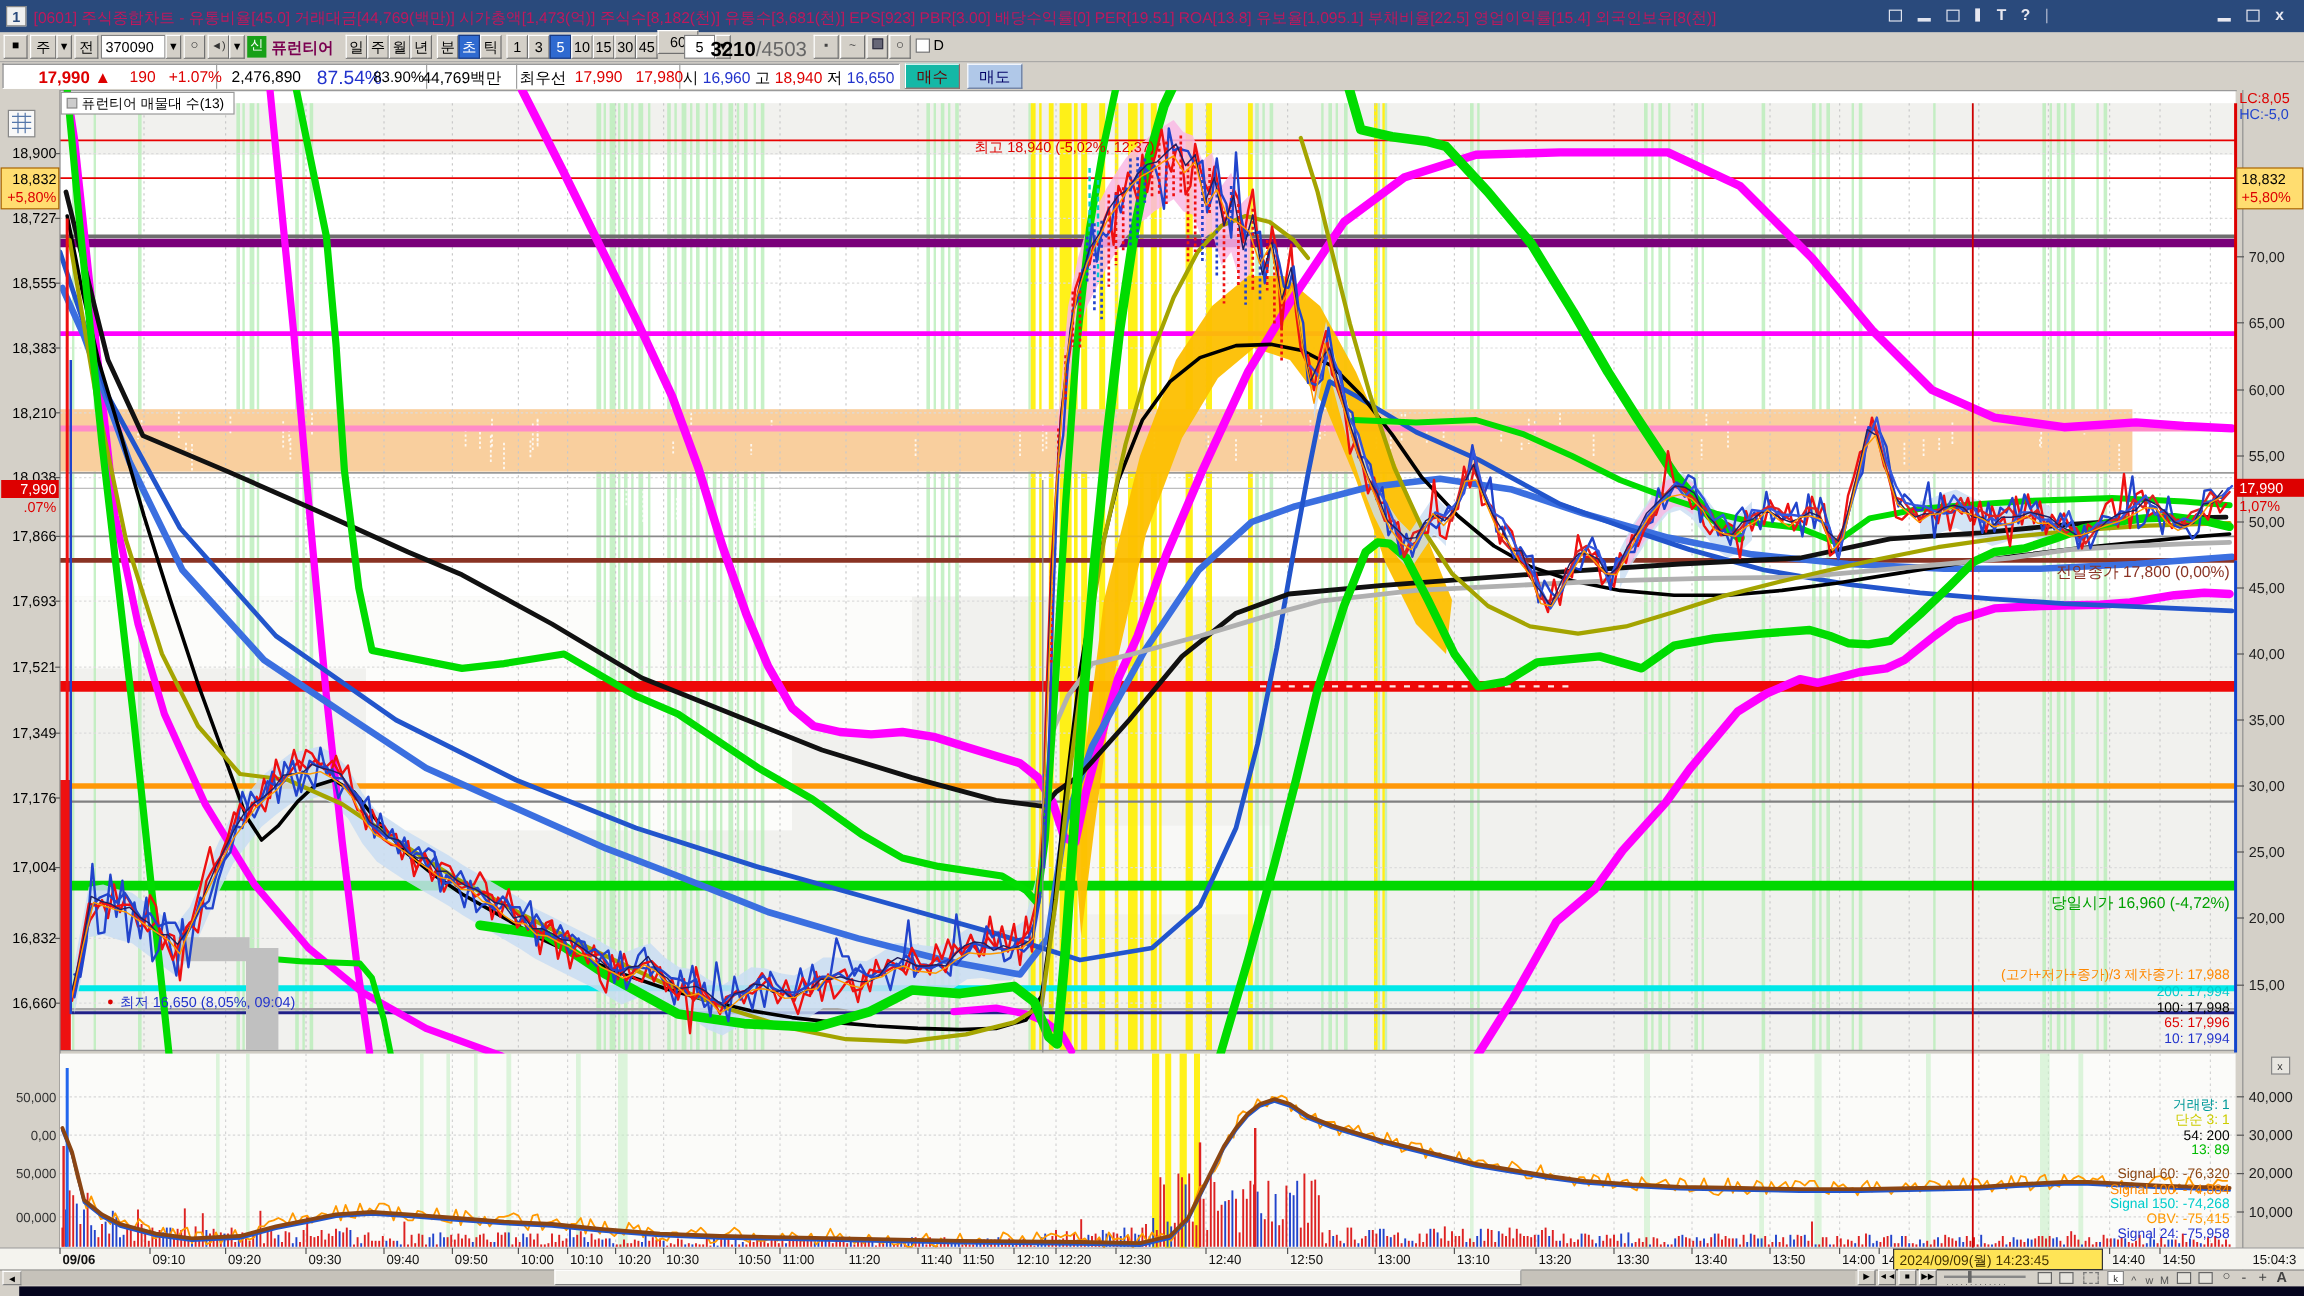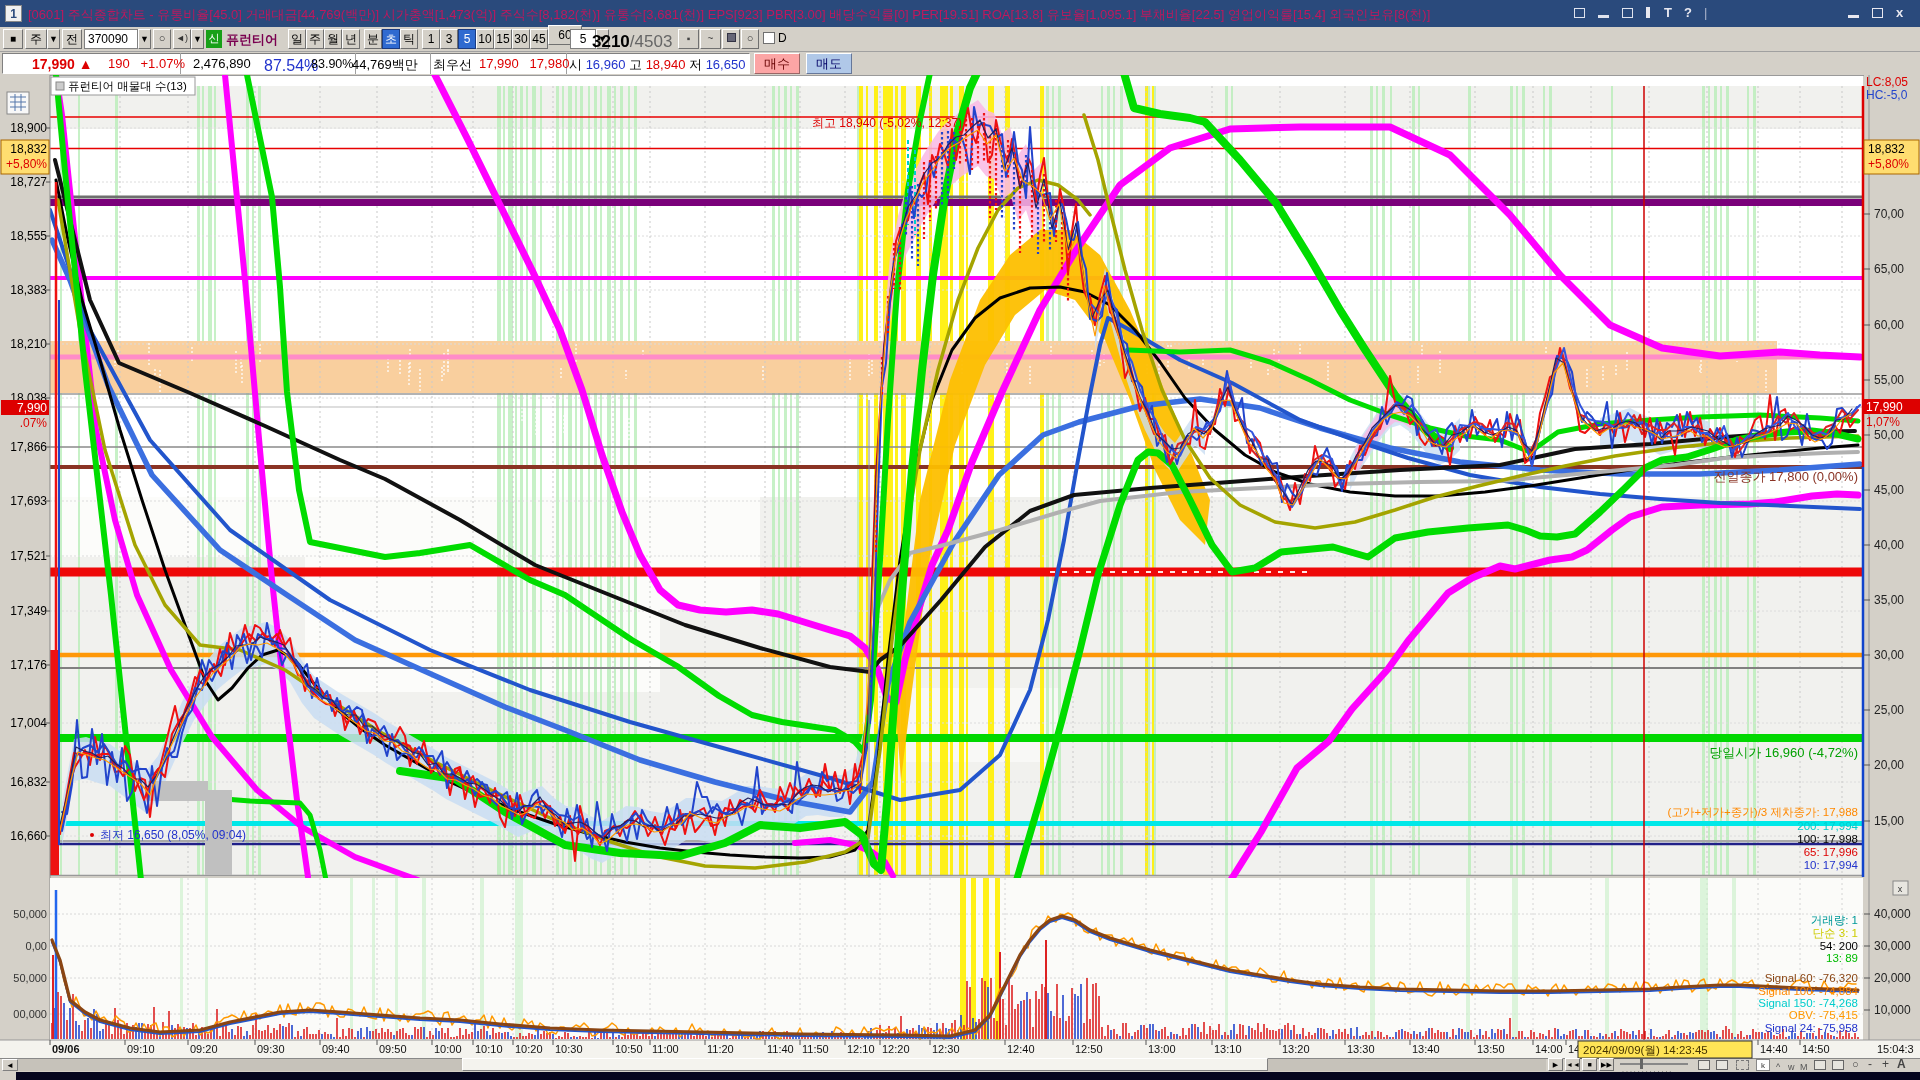--- a/index.html
+++ b/index.html
@@ -1267,21 +1267,21 @@
 <div class="abs" style="left:566px;top:53px;width:1px;height:21px;background:#a0a0a0"></div>
 <div class="abs" style="left:32px;top:56px;font-size:14px;color:#dd0000;font-weight:bold">17,990 ▲</div>
 <div class="abs" style="left:108px;top:56px;font-size:13px;color:#dd0000">190&nbsp;&nbsp;&nbsp;+1.07%</div>
 <div class="abs" style="left:193px;top:56px;font-size:13px;color:#000">2,476,890</div>
 <div class="abs" style="left:264px;top:57px;font-size:16px;color:#2233cc">87.54%</div>
 <div class="abs" style="left:311px;top:57px;font-size:12.5px;color:#000">83.90%</div>
 <div class="abs" style="left:352px;top:56px;width:76px;font-size:13px;color:#000;">44,769백만</div>
 <div class="abs" style="left:433px;top:56px;font-size:13px;color:#000">최우선</div>
 <div class="abs" style="left:479px;top:56px;font-size:13px;color:#dd0000">17,990&nbsp;&nbsp;&nbsp;17,980</div>
 <div class="abs" style="left:569px;top:56px;font-size:13px;color:#000">시 <span style="color:#2233cc">16,960</span> 고 <span style="color:#dd0000">18,940</span> 저 <span style="color:#2233cc">16,650</span></div>
-<div class="abs" style="left:754px;top:53px;width:46px;height:21px;background:#fca5a5;border:1px solid #996666;border-top-color:#fff;border-left-color:#fff;font-size:13px;text-align:center;line-height:19px;color:#660000">매수</div>
+<div class="abs" style="left:754px;top:53px;width:46px;height:21px;background:#14b8a6;border:1px solid #996666;border-top-color:#fff;border-left-color:#fff;font-size:13px;text-align:center;line-height:19px;color:#660000">매수</div>
 <div class="abs" style="left:806px;top:53px;width:46px;height:21px;background:#b0c8e8;border:1px solid #667799;border-top-color:#fff;border-left-color:#fff;font-size:13px;text-align:center;line-height:19px;color:#000066">매도</div>
 
 <div class="abs" style="left:0;top:1059px;width:1920px;height:13px;background:#d4d0c8"></div>
 <div class="abs" style="left:2px;top:1059px;width:16px;height:12px;background:#d4d0c8;border:1px solid #808080;border-top-color:#fff;border-left-color:#fff;font-size:8px;text-align:center;line-height:11px">◄</div>
 <div class="abs" style="left:18px;top:1059px;width:444px;height:12px;background:#c6c2ba"></div>
 <div class="abs" style="left:462px;top:1058px;width:806px;height:13px;background:#f4f3ee;border:1px solid #808080;border-top-color:#fff;border-left-color:#fff"></div>
 <div class="abs" style="left:1268px;top:1059px;width:278px;height:12px;background:#c6c2ba"></div>
 <div class="abs" style="left:1548px;top:1058px;width:15px;height:13px;background:#d4d0c8;border:1px solid #707070;border-top-color:#fff;border-left-color:#fff;font-size:7px;text-align:center;line-height:11px">▶</div>
 <div class="abs" style="left:1565px;top:1058px;width:15px;height:13px;background:#d4d0c8;border:1px solid #707070;border-top-color:#fff;border-left-color:#fff;font-size:7px;text-align:center;line-height:11px">◄◄</div>
 <div class="abs" style="left:1582px;top:1058px;width:15px;height:13px;background:#d4d0c8;border:1px solid #707070;border-top-color:#fff;border-left-color:#fff;font-size:7px;text-align:center;line-height:11px">■</div>

